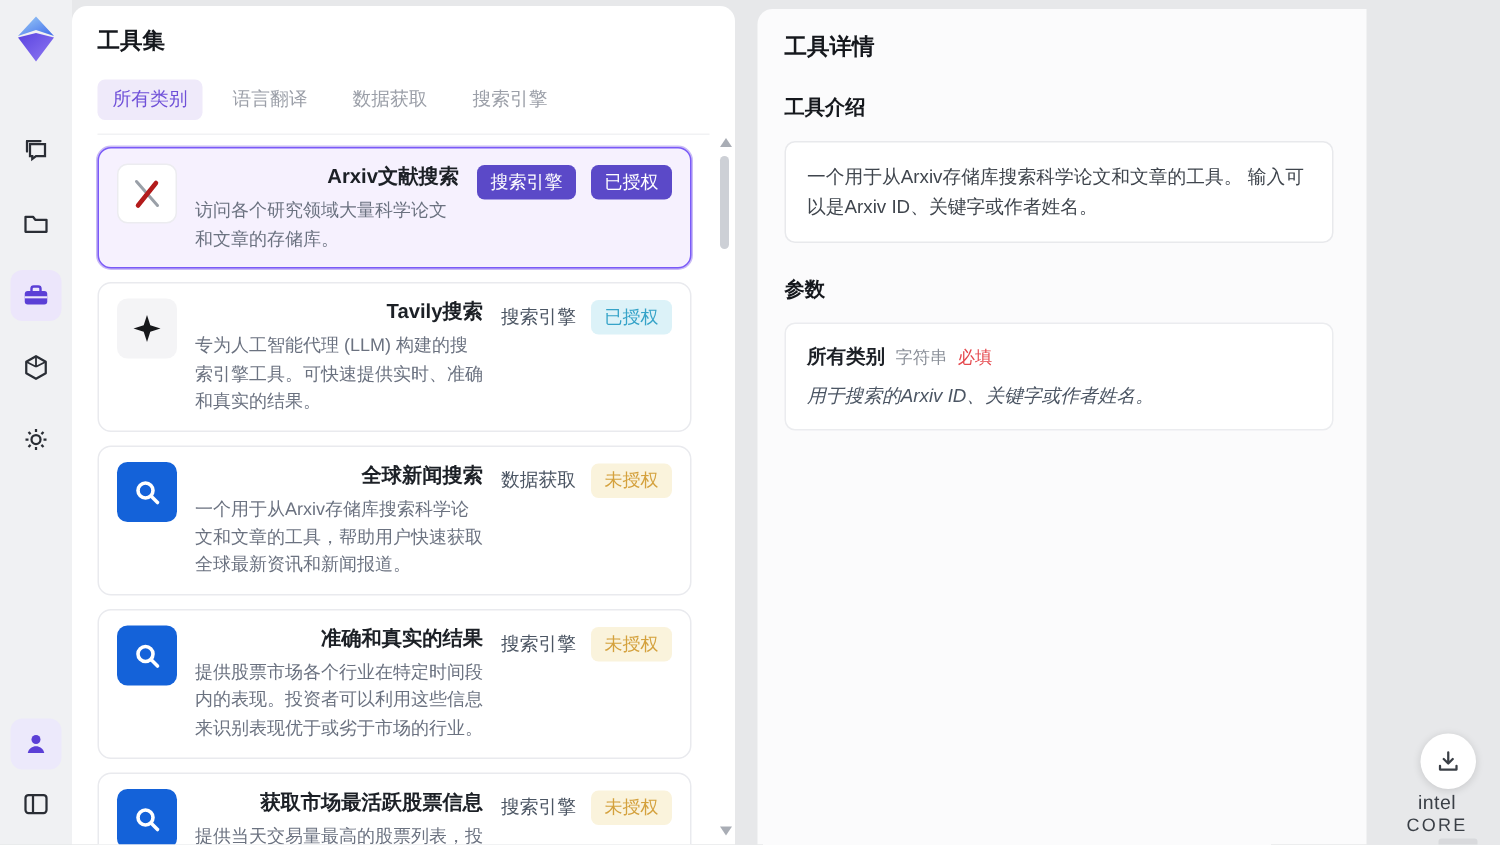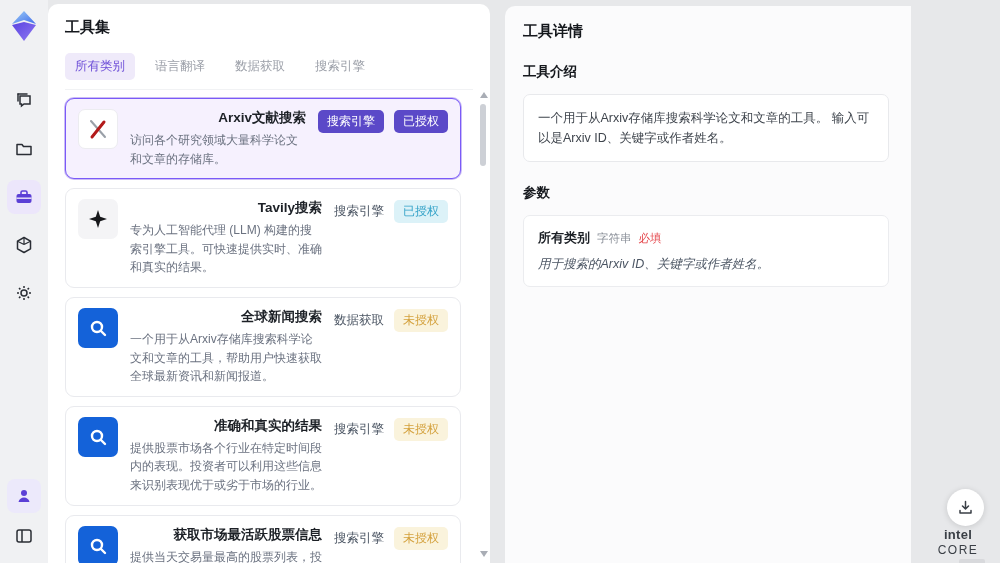--- a/index.html
+++ b/index.html
@@ -100,21 +100,21 @@
   .fab {
     position:absolute; left:947px; top:489px; width:37px; height:37px; border-radius:50%;
     background:#fff; box-shadow:0 1px 6px rgba(0,0,0,.14); display:flex;
     align-items:center; justify-content:center; cursor:pointer;
   }
   .intel {
     position:absolute; left:925px; top:527px; width:66px; text-align:center;
     color:#3a3f46; user-select:none;
   }
   .intel .row1 { font-size:13px; letter-spacing:.3px; }
-  .intel .i-intel { font-weight:bold; }
+  .intel .i-intel { font-weight:normal; }
   .intel .i-core { font-weight:normal; letter-spacing:1.5px; text-transform:uppercase; font-size:12px; }
   .intel .blur { margin:2px 0 0 34px; width:26px; height:7px; border-radius:2px; background:#d8d9dc; }
 
   svg { display:block; }
 </style>
 </head>
 <body>
 
 <div class="rail">
   <div class="rail-logo">

